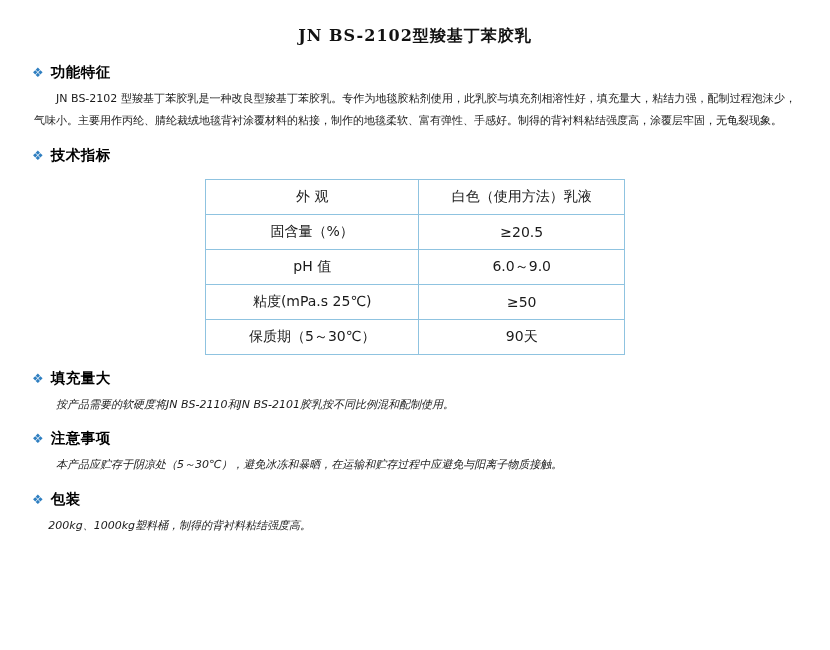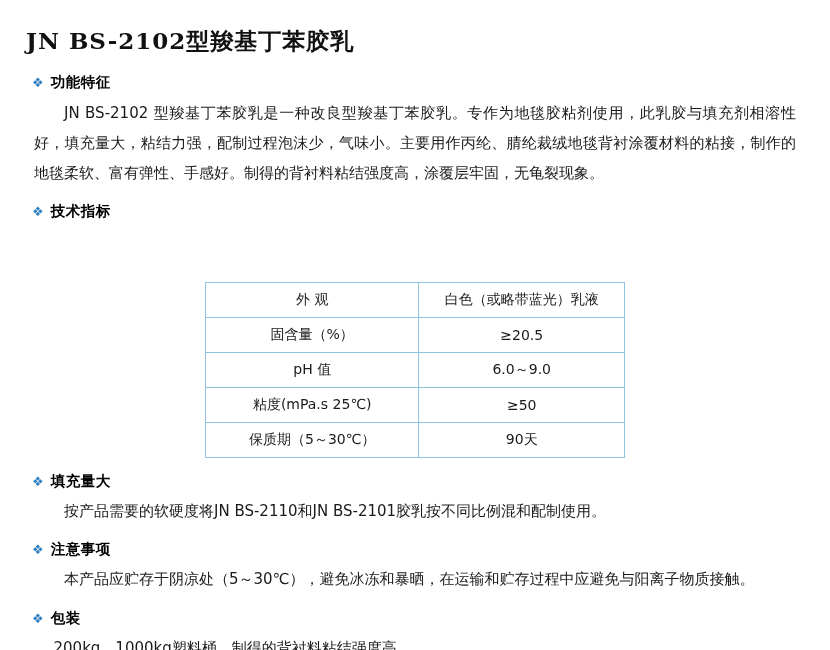--- a/index.html
+++ b/index.html
@@ -15,21 +15,22 @@
     overflow: hidden;
   }
   .page {
     position: relative;
     width: 830px;
     height: 650px;
     box-sizing: border-box;
     padding: 22px 26px 0 26px;
   }
   .doc-title {
-    font-size: 23px;
+    text-align: center;
+    font-size: 16px;
     font-weight: bold;
     letter-spacing: 1px;
     color: #111111;
     margin: 4px 0 16px 0;
     font-family: "DejaVu Serif", "Liberation Serif", serif;
   }
   .section-head {
     display: flex;
     align-items: center;
     gap: 7px;
@@ -40,40 +41,40 @@
     font-size: 13px;
     line-height: 1;
   }
   .section-head .section-label {
     color: #000000;
     font-size: 14.5px;
     font-weight: bold;
     letter-spacing: 0.5px;
   }
   .para {
-    font-size: 15px;
+    font-size: 11px;
     line-height: 2.0;
     text-indent: 2em;
     margin: 0 8px 0 8px;
     text-align: justify;
     color: #1a1a1a;
   }
   .para.tight {
     line-height: 1.95;
+    font-style: italic;
   }
   .spec-wrap {
     margin: 14px 0 10px 0;
     display: flex;
     justify-content: center;
   }
   table.spec {
     border-collapse: collapse;
     width: 420px;
     margin-left: 0px;
-    margin-top: 47px;
   }
   table.spec td {
     border: 1px solid #8fc3e0;
     height: 34px;
     font-size: 14px;
     text-align: center;
     color: #1a1a1a;
     padding: 0 6px;
   }
   table.spec td.col-a { width: 210px; }
@@ -97,21 +98,21 @@
   <div class="section-head">
     <span class="bullet-icon">❖</span>
     <span class="section-label">技术指标</span>
   </div>
 
   <div class="spec-wrap">
     <table class="spec">
       <tbody>
         <tr>
           <td class="col-a">外 观</td>
-          <td class="col-b">白色（或略带蓝光）乳液</td>
+          <td class="col-b">白色（使用方法）乳液</td>
         </tr>
         <tr>
           <td class="col-a">固含量（%）</td>
           <td class="col-b gte">≥20.5</td>
         </tr>
         <tr>
           <td class="col-a">pH 值</td>
           <td class="col-b">6.0～9.0</td>
         </tr>
         <tr>

